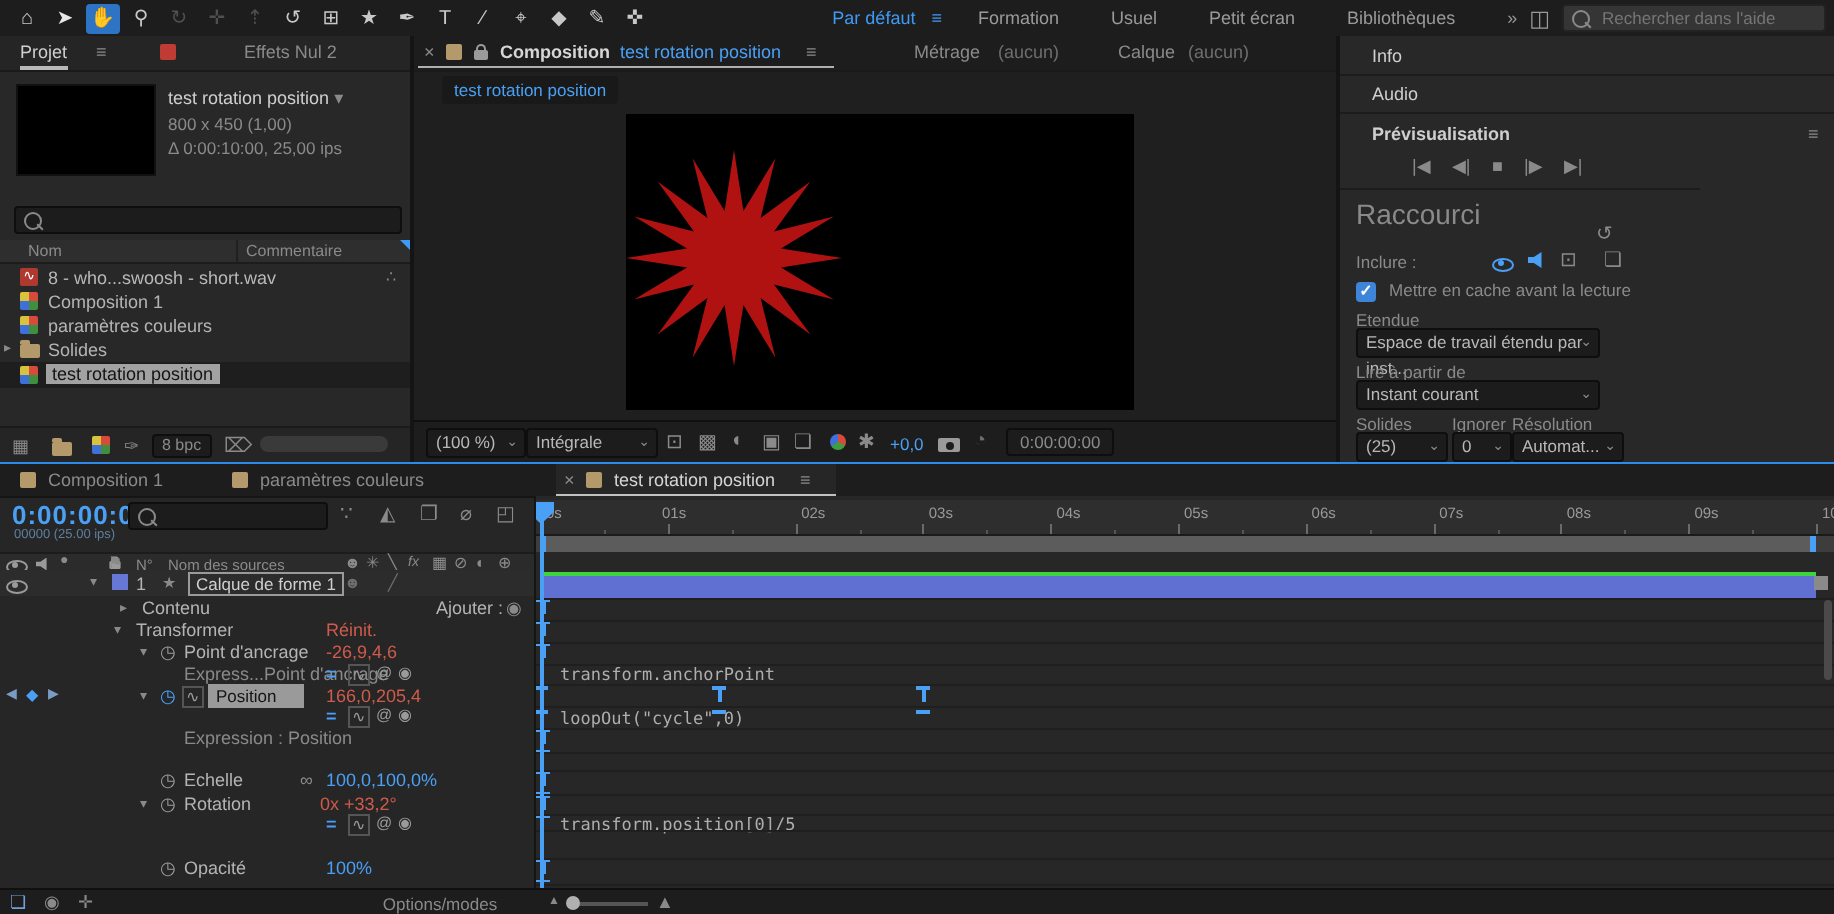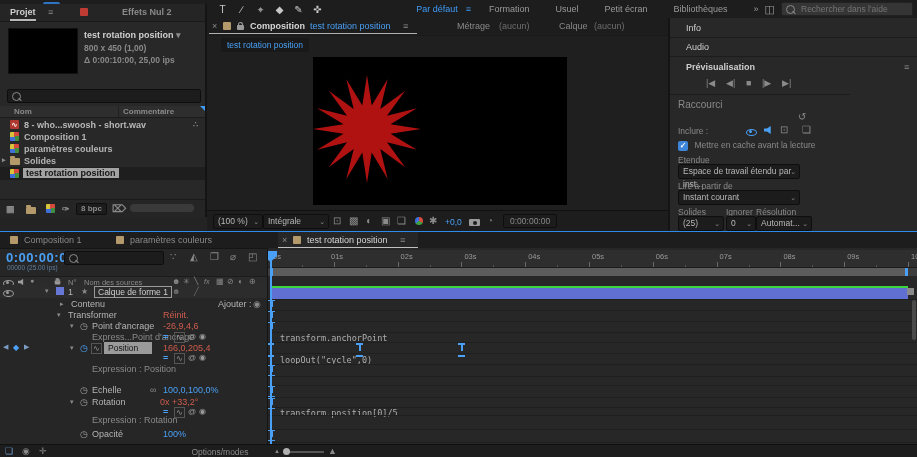--- a/index.html
+++ b/index.html
@@ -77,21 +77,21 @@
     <span class="ws">Petit écran</span>
     <span class="ws">Bibliothèques</span>
     <span class="ws" style="margin-right:6px;">»</span>
     <span class="ws" style="margin-right:6px;font-size:11px;">◫</span>
     <span class="box" style="display:inline-flex;align-items:center;width:122px;height:12px;margin-right:4px;padding:0 4px;background:#353535;border-color:#222;">
       <span class="mag"></span>
       <input style="background: transparent; border: none; outline: none; color: rgb(154, 154, 154); font-size: 8.5px; width: 100px; margin-left: 4px; font-family: &quot;Liberation Sans&quot;, sans-serif;" placeholder="Rechercher dans l'aide">
     </span>
   </div>
 
-  <div class="ab" id="project-panel" style="left:0;top:4px;width:205px;height:213px;background:#282828;border-right:2px solid #141414;font-weight:bold;">
+  <div class="ab" id="project-panel" style="left:0;top:18px;width:205px;height:213px;background:#282828;border-right:2px solid #141414;">
     <div class="ab panel-tab-bar" style="left:0;top:0;width:205px;height:17px;background:#252525;border-bottom:1px solid #1a1a1a;">
       <span class="ab lt" style="left:10px;top:3px;font-size:9px;border-bottom:2px solid #b8b8b8;padding-bottom:2px;">Projet</span>
       <span class="ab dim" style="left:48px;top:3px;">≡</span>
       <span class="ab redsq" style="left:80px;top:4px;"></span>
       <span class="ab dim" style="left:93px;top:3px;padding-left:29px;">Effets Nul 2</span>
     </div>
     <div class="ab" style="left:8px;top:24px;width:68px;height:44px;background:#000;border:1px solid #111;"></div>
     <div class="ab" style="left:84px;top:26px;">
       <div class="r lt" style="font-size:9px;"><span>test rotation position</span> <span class="dim">▾</span></div>
       <div class="r dim" style="margin-top:3px;font-size:8.5px;">800 x 450 (1,00)</div>
@@ -187,21 +187,21 @@
     <div class="ab" style="left:0;top:38px;width:249px;height:1px;background:#1c1c1c;"></div>
     <span class="ab lt" style="left:16px;top:44px;font-weight:bold;">Prévisualisation</span>
     <span class="ab dim" style="left:234px;top:44px;">≡</span>
     
     <span class="ab dim" style="left:36px;top:60px;font-size:9px;">|◀</span>
     <span class="ab dim" style="left:56px;top:60px;font-size:9px;">◀|</span>
     <span class="ab dim" style="left:76px;top:60px;font-size:9px;">■</span>
     <span class="ab dim" style="left:92px;top:60px;font-size:9px;">|▶</span>
     <span class="ab dim" style="left:112px;top:60px;font-size:9px;">▶|</span>
     <div class="ab" style="left:0;top:76px;width:180px;height:1px;background:#1c1c1c;"></div>
-    <span class="ab dim" style="left:8px;top:81px;font-size:10px;">Raccourci</span>
+    <span class="ab dim" style="left:8px;top:81px;font-size:14px;">Raccourci</span>
     <span class="ab dim" style="left:128px;top:93px;font-size:10px;">↺</span>
     <span class="ab dim" style="left:8px;top:108px;font-size:8.5px;">Inclure :</span>
     <span class="ab eye blue-eye" style="left:76px;top:110px;"></span>
     <span class="ab spk blue-spk" style="left:94px;top:108px;"></span>
     <span class="ab dim" style="left:110px;top:106px;font-size:10px;">⊡</span>
     <span class="ab dim" style="left:132px;top:106px;font-size:10px;">❏</span>
     <div class="ab" style="left:8px;top:122px;">
       <span class="checkbox">✓</span>
       <span class="dim" style="font-size:8.5px;margin-left:4px;">Mettre en cache avant la lecture</span>
     </div>
@@ -334,23 +334,20 @@
       <span class="ab r" style="left:92px;top:0;">Rotation</span>
       <span class="ab red" style="left:160px;top:0;">0x</span>
       <span class="ab red" style="left:172px;top:0;">+33,2°</span>
     </div>
 
     <div class="tlrow" style="top:175px;">
       <span class="ab blue" style="left:163px;top:0;font-weight:bold;">=</span>
       <span class="ab exp-ic" style="left:174px;top:0;border:1px solid #555;padding:0 1px;">∿</span>
       <span class="ab exp-ic" style="left:188px;top:0;">@</span>
       <span class="ab exp-ic" style="left:199px;top:0;">◉</span>
-    </div>
-    <div class="tlrow" style="top:183px;">
-      <span class="ab dim" style="left:92px;top:0;">Expression : Rotation</span>
     </div>
 
     <div class="tlrow" style="top:197px;">
       <span class="ab stopw" style="left:80px;top:0;">◷</span>
       <span class="ab r" style="left:92px;top:0;">Opacité</span>
       <span class="ab blue" style="left:163px;top:0;">100%</span>
     </div>
 
     <div class="ab" style="left:267px;top:16px;width:1px;height:196px;background:#151515;"></div>
 

